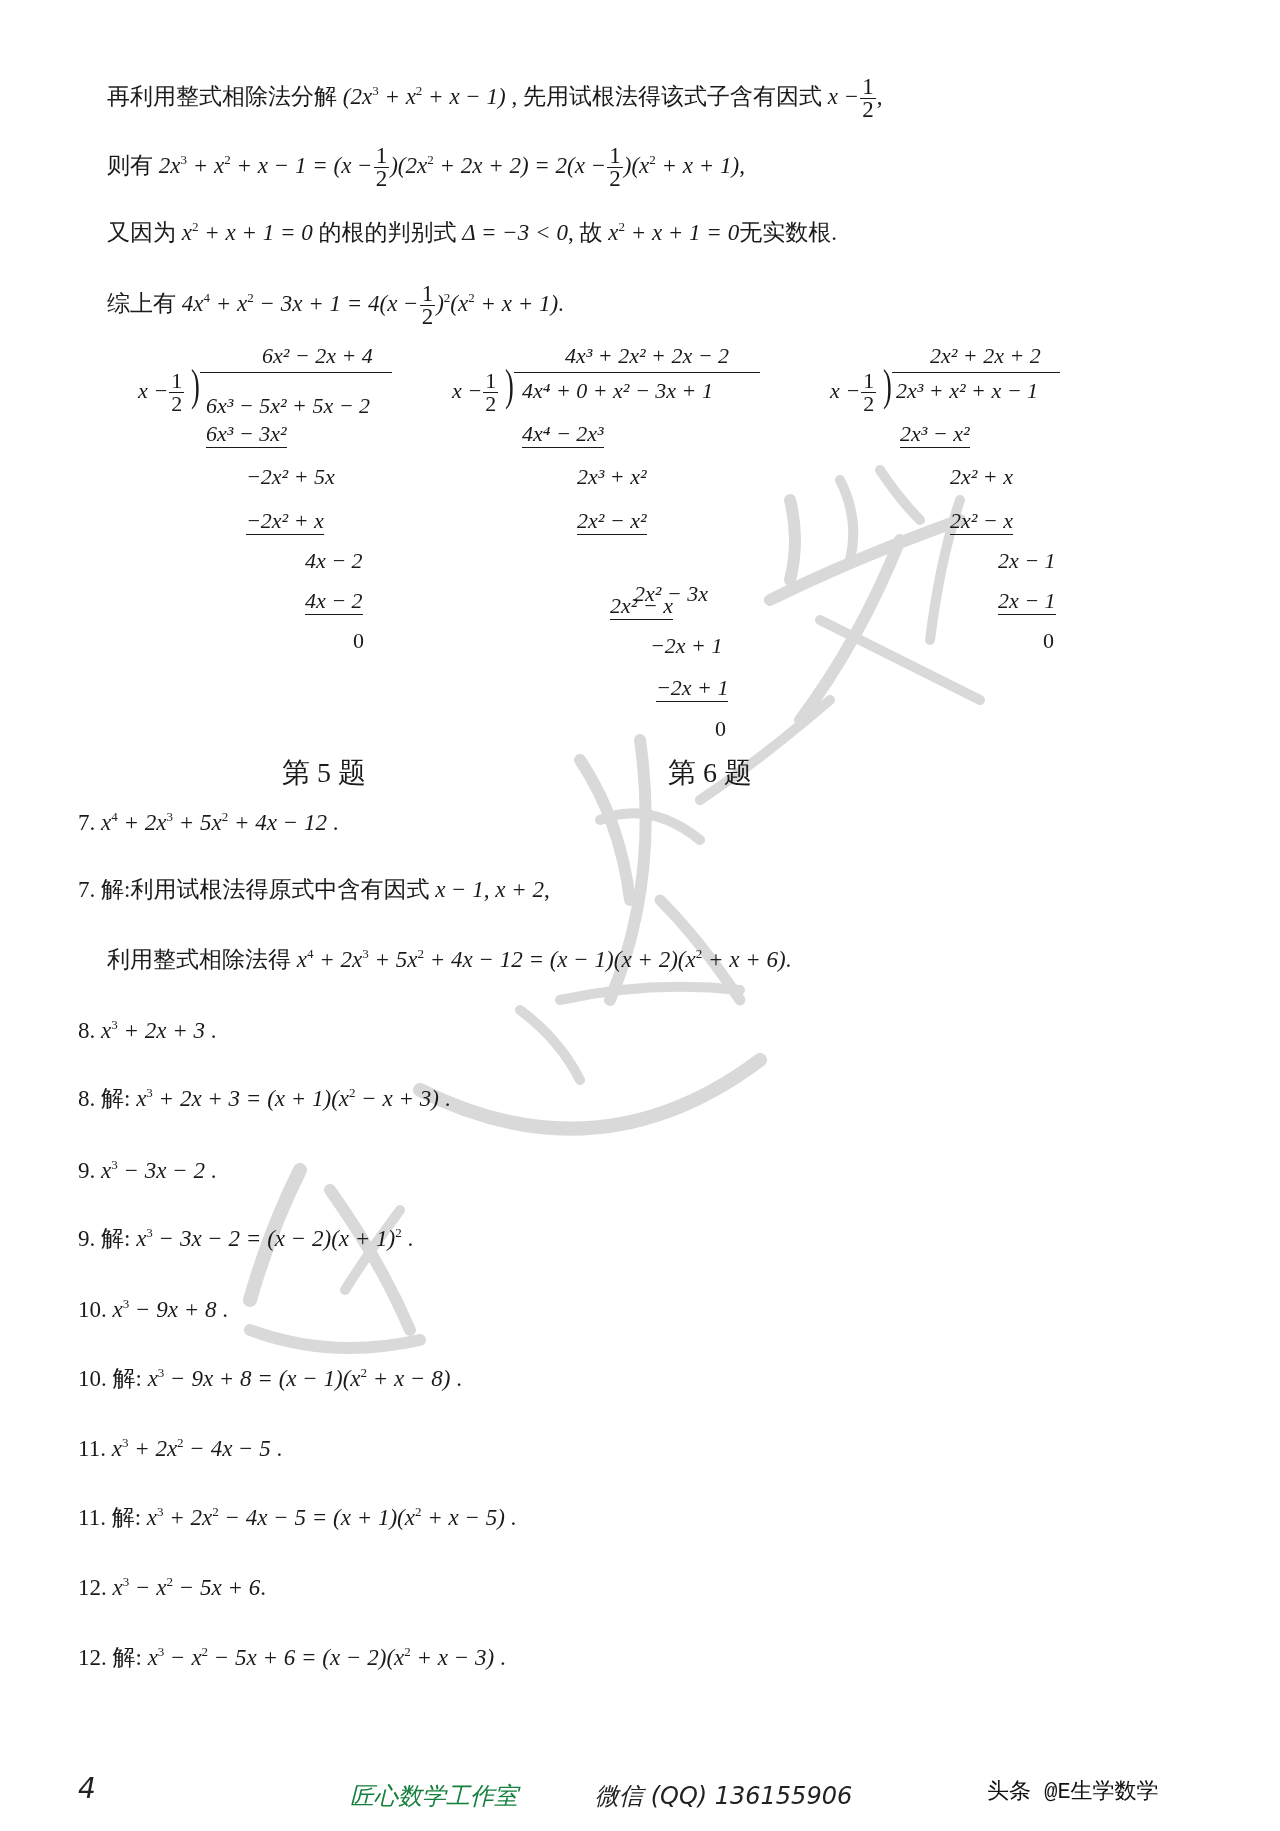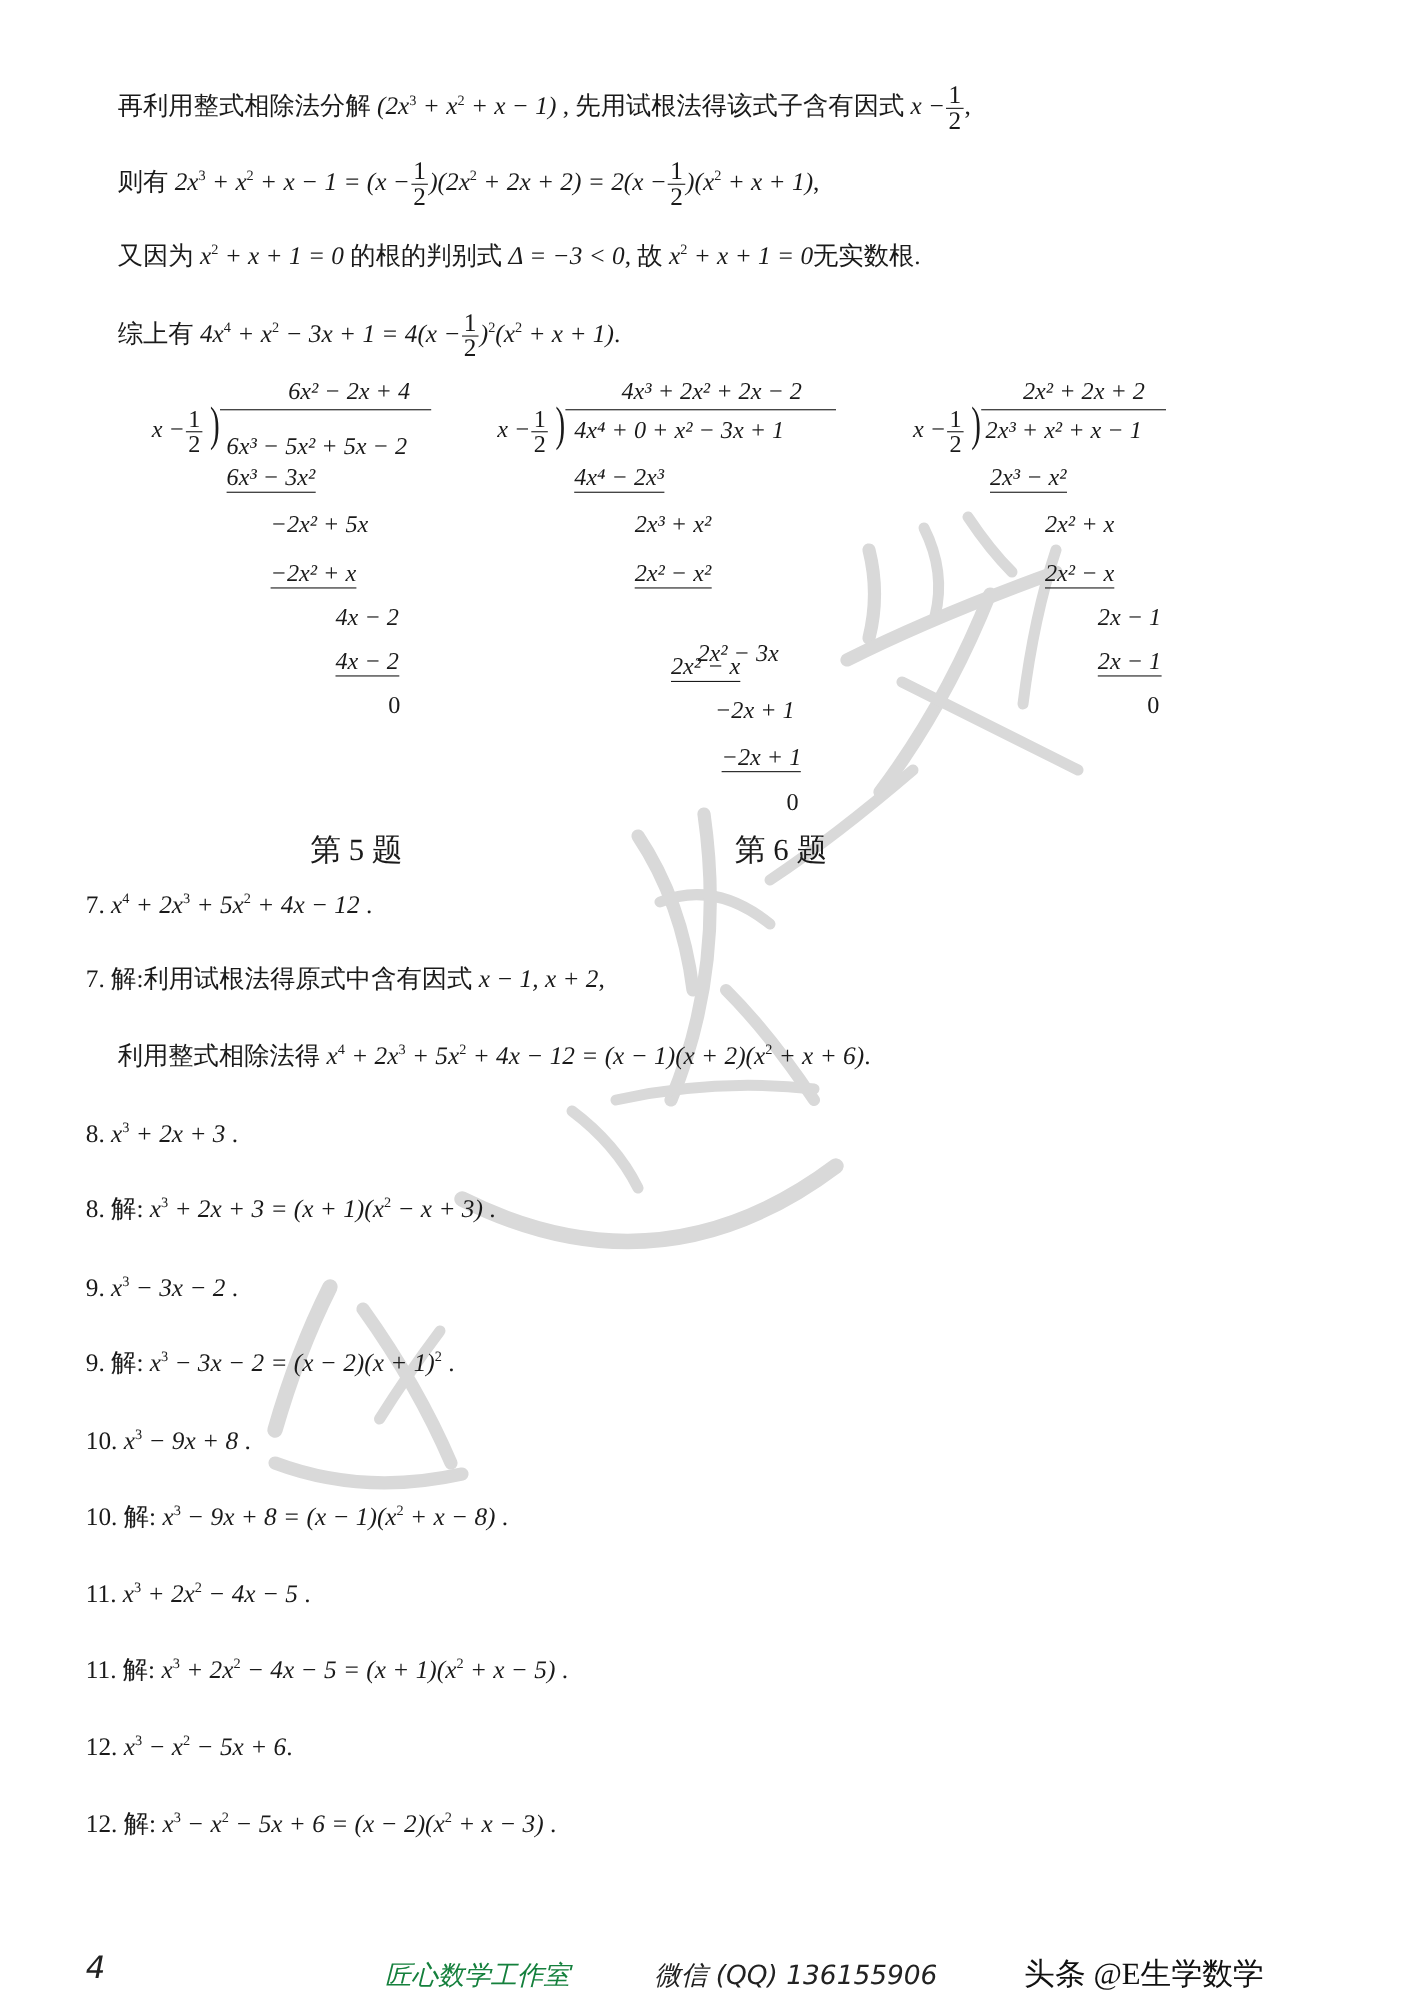--- a/index.html
+++ b/index.html
@@ -173,13 +173,13 @@
   <span class="m">x<sup>3</sup> − x<sup>2</sup> − 5x + 6</span>.
 </div>
 <div class="line" style="left:78px;top:1645px;">
   <span>12. 解:</span>
   <span class="m">x<sup>3</sup> − x<sup>2</sup> − 5x + 6 = (x − 2)(x<sup>2</sup> + x − 3)</span> .
 </div>
 
 <div class="footer" style="left:78px;top:1772px;font-size:28px;font-family:'DejaVu Sans',sans-serif;font-style:italic;color:#222;">4</div>
 <div class="footer" style="left:350px;top:1780px;font-size:24px;font-style:italic;color:#15803d;">匠心数学工作室</div>
 <div class="footer" style="left:595px;top:1780px;font-size:24px;font-style:italic;color:#222;font-family:'DejaVu Sans',sans-serif;">微信 (QQ) 136155906</div>
-<div class="footer" style="left:931px;top:1776px;font-size:28px;color:#111;font-family:Liberation Serif, serif;">头条 @E生学数学</div>
+<div class="footer" style="left:987px;top:1776px;font-size:22px;color:#111;font-family:Liberation Mono, monospace;">头条 @E生学数学</div>
 
 </body></html>

